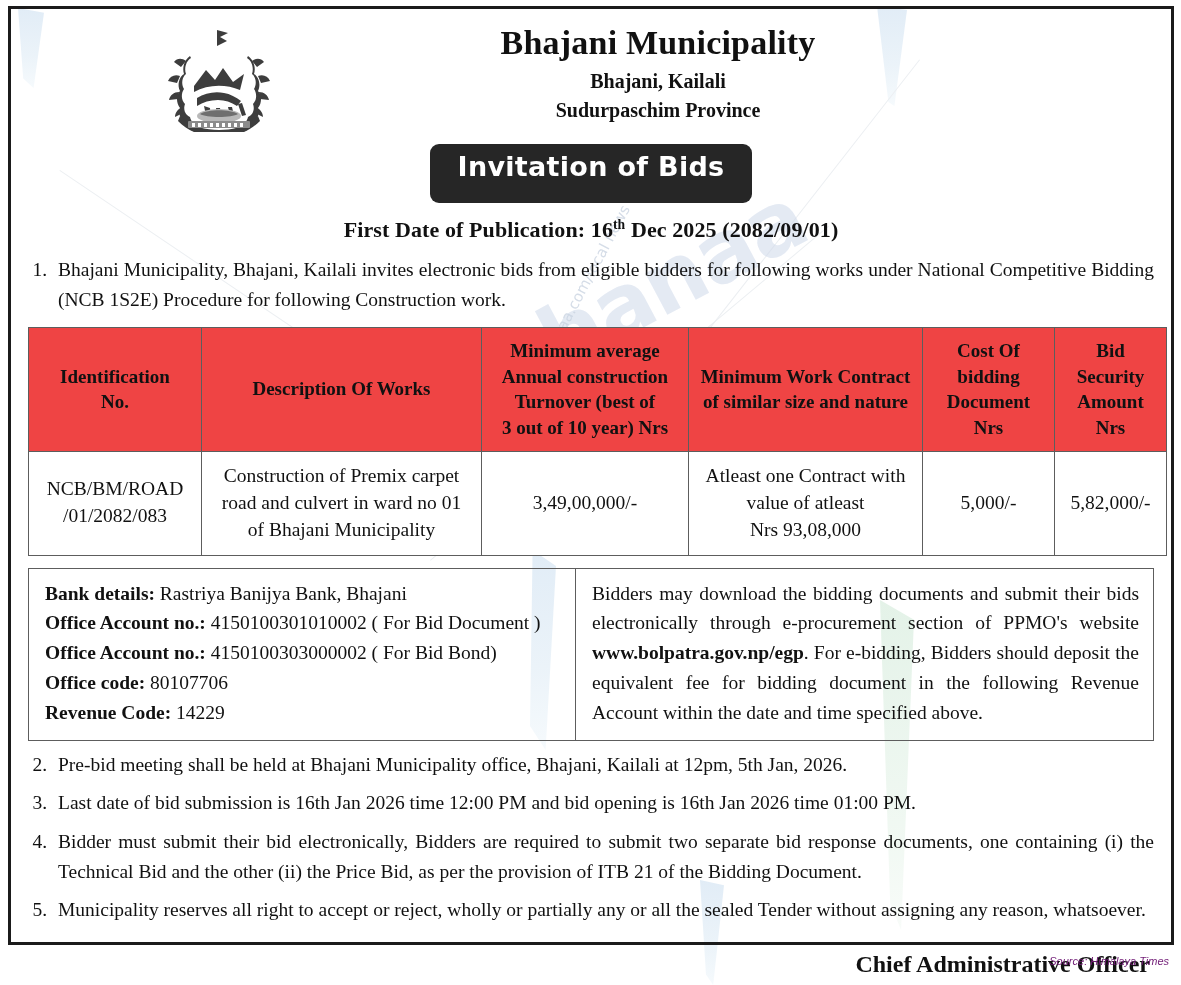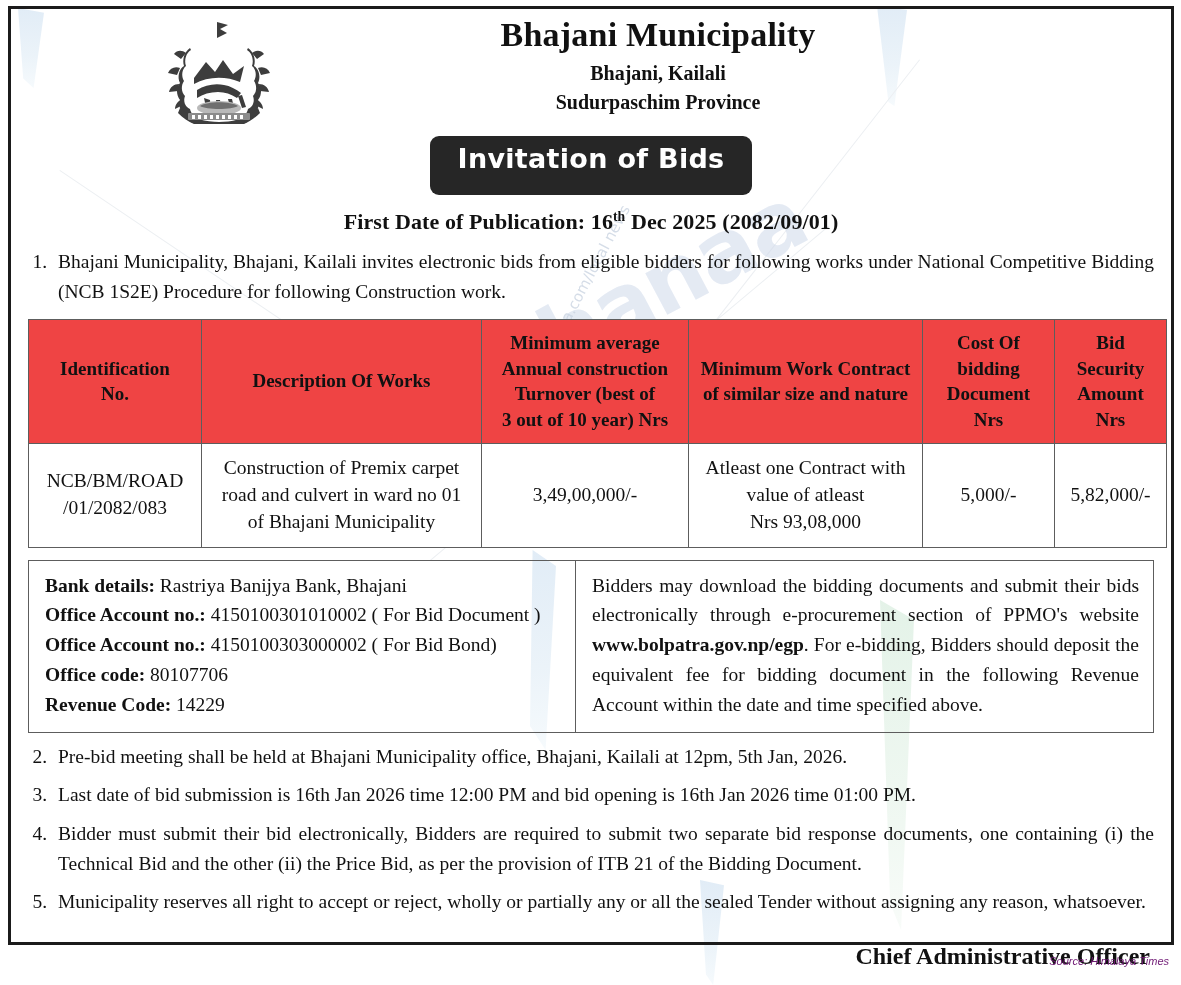--- a/index.html
+++ b/index.html
@@ -72,21 +72,21 @@
   .page-frame {
     position: absolute;
     left: 8px; top: 6px;
     width: 1166px; height: 939px;
     border: 3px solid #1b1b1b;
     background: transparent;
     z-index: 1;
   }
   .page-inner {
     position: absolute;
-    left: 14px; top: 6px;
+    left: 14px; top: 14px;
     width: 1154px; height: 894px;
     padding: 6px 14px 8px 14px;
     z-index: 2;
   }
 
   
   .masthead {
     display: flex;
     align-items: flex-start;
     justify-content: center;

